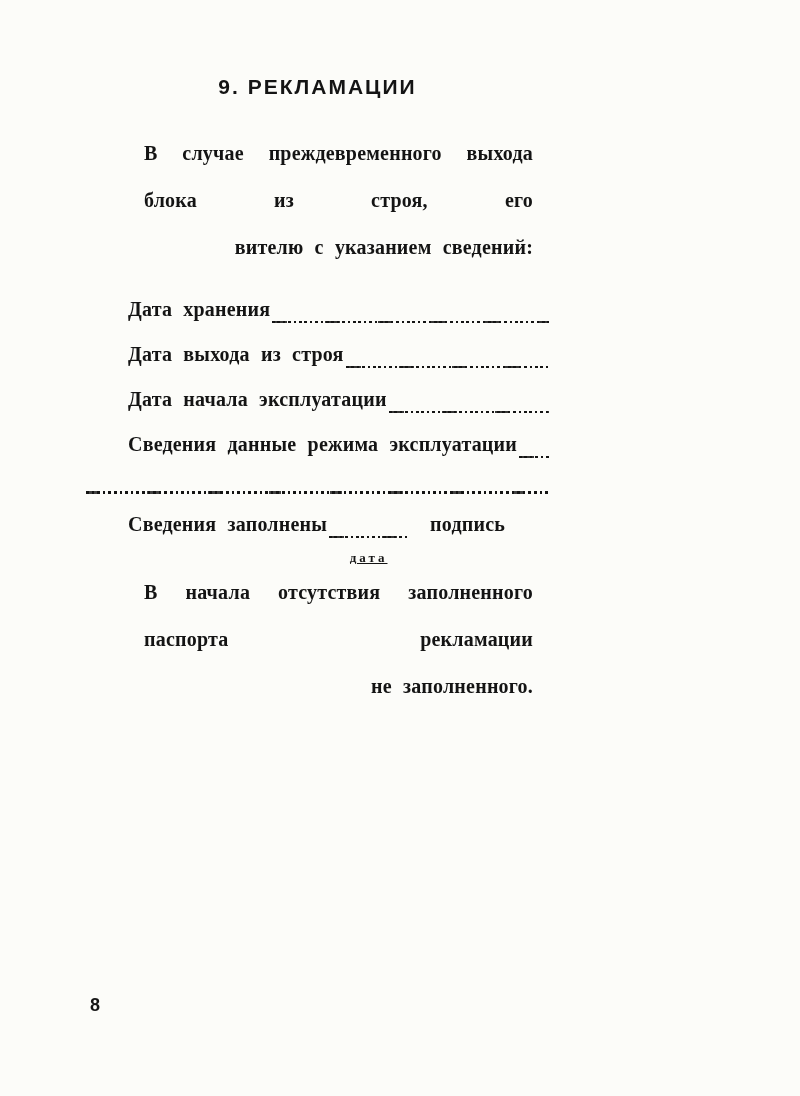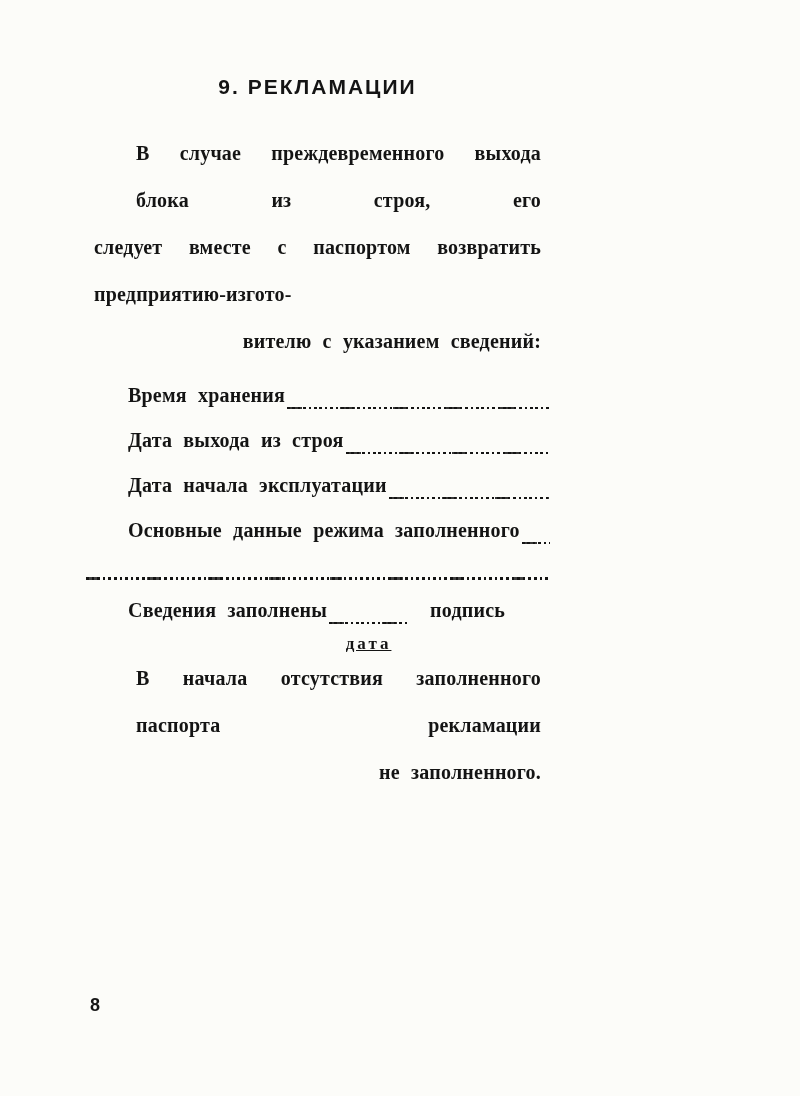--- a/index.html
+++ b/index.html
@@ -25,21 +25,21 @@
   .title{
     margin:0;
     font-family:"Liberation Sans","DejaVu Sans",sans-serif;
     font-size:21px;
     font-weight:700;
     letter-spacing:2px;
     text-align:center;
     line-height:26px;
   }
   
-  .para{margin:8px;font-size:20px;font-weight:600;line-height:47px;}
+  .para{margin:16px;font-size:20px;font-weight:600;line-height:47px;}
   .para .line{display:block;word-spacing:6px;letter-spacing:.2px;text-align:right;}
   .para .line.justify{text-align:justify;text-align-last:justify;}
   .para .line.indent{padding-left:42px;}
   .intro{margin-top:30px;}
   .closing{margin-top:22px;}
   
   .fields{margin-top:2px;}
   .field-row{
     display:flex;
     align-items:stretch;
@@ -89,21 +89,21 @@
     white-space:nowrap;
     margin-left:20px;
     margin-right:44px;
     word-spacing:6px;
     letter-spacing:.2px;
   }
   .caption{
     position:absolute;
     left:50%;bottom:-17px;
     transform:translateX(-50%);
-    font-size:17px;
+    font-size:13px;
     font-weight:600;
     letter-spacing:3px;
     line-height:13px;
     text-decoration:underline;
   }
   
   .page-number{
     position:absolute;
     left:90px;top:995px;
     font-size:18px;
@@ -113,43 +113,42 @@
 </style>
 </head>
 <body>
 
 <div class="page">
 
   <h1 class="title">9. РЕКЛАМАЦИИ</h1>
 
   <p class="para intro">
     <span class="line indent justify">В случае преждевременного выхода блока из строя, его</span>
-    <span class="line justify">следует вместе с паспортом возвратить предприятию-изгото-</span>
     <span class="line">вителю с указанием сведений:</span>
   </p>
 
   <div class="fields">
 
     <div class="field-row">
-      <span class="label">Время хранения</span>
+      <span class="label">Дата хранения</span>
       <span class="leader"></span>
     </div>
 
     <div class="field-row">
       <span class="label">Дата выхода из строя</span>
       <span class="leader"></span>
     </div>
 
     <div class="field-row">
       <span class="label">Дата начала эксплуатации</span>
       <span class="leader"></span>
     </div>
 
     <div class="field-row">
-      <span class="label">Основные данные режима заполненного</span>
+      <span class="label">Сведения данные режима эксплуатации</span>
       <span class="leader"></span>
     </div>
 
     <div class="leader-full"></div>
 
     <div class="field-row signature-row">
       <span class="label">Сведения заполнены</span>
       <span class="leader">
         <span class="caption">дата</span>
       </span>

